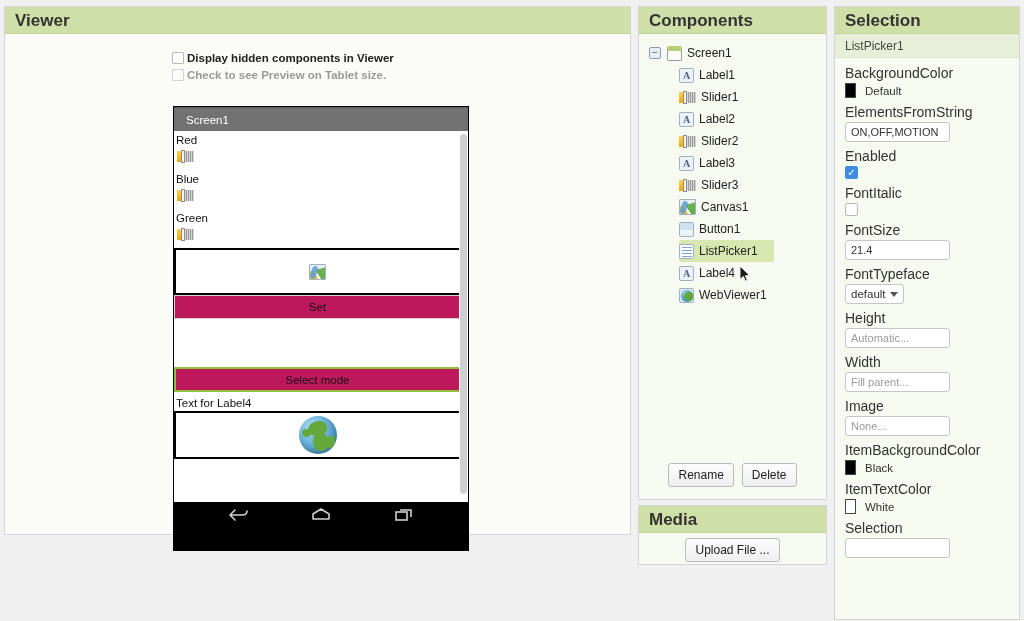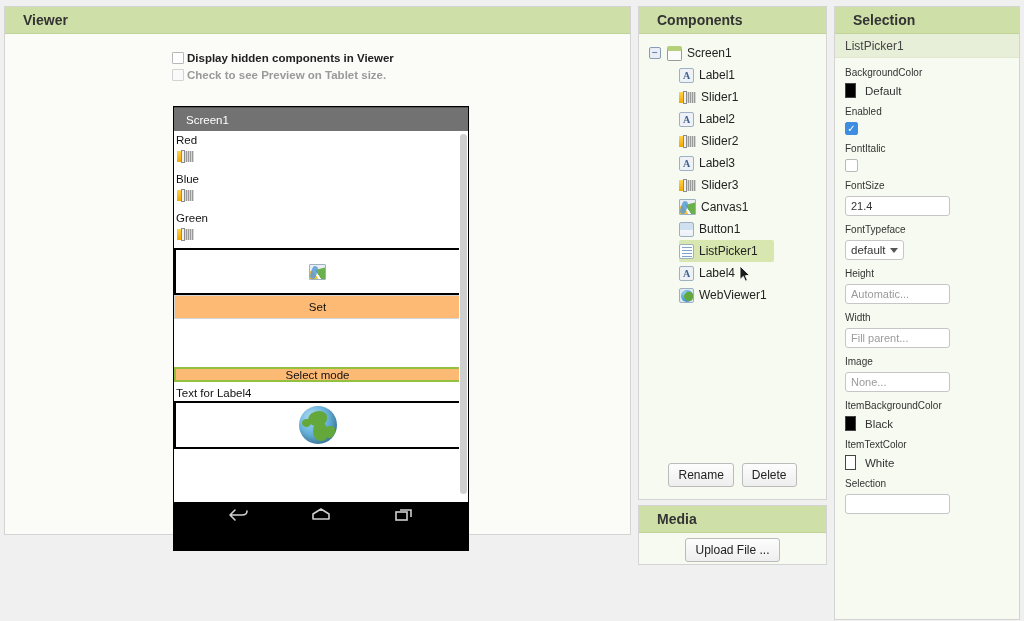--- a/index.html
+++ b/index.html
@@ -22,23 +22,23 @@
   
   .panel {
     position: absolute;
     background: #f7faf0;
     border: 1px solid #d4d4d4;
   }
   .panel-header {
     background: #cfdfa8;
     height: 27px;
     line-height: 27px;
-    padding: 0 18px;
+    padding: 0 10px;
     font-weight: bold;
-    font-size: 14px;
+    font-size: 17px;
     color: #333;
     border-bottom: 1px solid #c2d398;
   }
 
   
   #viewer-panel {
     left: 4px; top: 6px;
     width: 627px; height: 529px;
     background: #fbfdf6;
   }
@@ -171,32 +171,32 @@
   .ph-canvas {
     height: 47px;
     border: 2px solid #000;
     background: #fff;
     display: flex;
     align-items: center;
     justify-content: center;
   }
   .ph-button {
     height: 24px;
-    background: #fdba74;
+    background: #be185d;
     border: 1px solid #d6d6d6;
     display: flex;
     align-items: center;
     justify-content: center;
     font-size: 11.5px;
     color: #111;
     margin-bottom: 2px;
   }
   .ph-button.selected {
     border: 2px solid #93c13e;
-    height: 15px;
+    height: 25px;
     margin-top: 48px;
   }
   .ph-web {
     height: 48px;
     border: 2px solid #000;
     background: #fff;
     display: flex;
     align-items: center;
     justify-content: center;
   }
@@ -404,21 +404,21 @@
     color: #444;
     border-bottom: 1px solid #dfe7cc;
   }
   #prop-list {
     padding: 8px 10px 0 10px;
   }
   .prop {
     margin-bottom: 7px;
   }
   .prop-name {
-    font-size: 10px;
+    font-size: 14px;
     color: #333;
     margin-bottom: 3px;
     line-height: 14px;
   }
   .prop-input {
     width: 105px;
     height: 20px;
     border: 1px solid #c6c6c6;
     border-radius: 3px;
     background: #fff;
@@ -677,20 +677,24 @@
     <div id="prop-subtitle">ListPicker1</div>
     <div id="prop-list">
         <div class="prop">
           <div class="prop-name">BackgroundColor</div>
           <div class="prop-color">
             <span class="swatch black"></span>
             <span class="prop-color-label">Default</span>
           </div>
         </div>
         <div class="prop">
+          <div class="prop-name">ElementsFromString</div>
+          <div class="prop-input">ON,OFF,MOTION</div>
+        </div>
+        <div class="prop">
           <div class="prop-name">Enabled</div>
           <div class="prop-cb checked">✓</div>
         </div>
         <div class="prop">
           <div class="prop-name">FontItalic</div>
           <div class="prop-cb"></div>
         </div>
         <div class="prop">
           <div class="prop-name">FontSize</div>
           <div class="prop-input">21.4</div>

